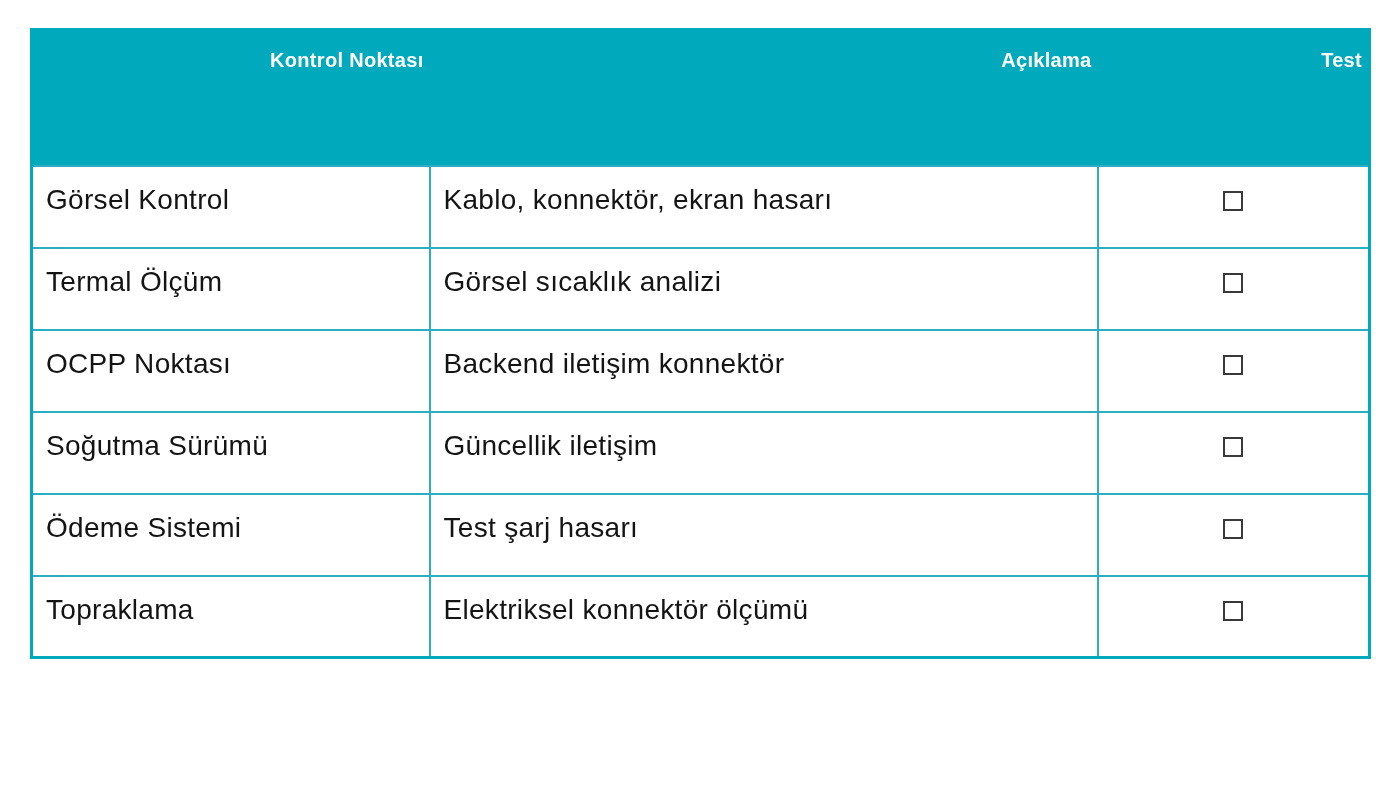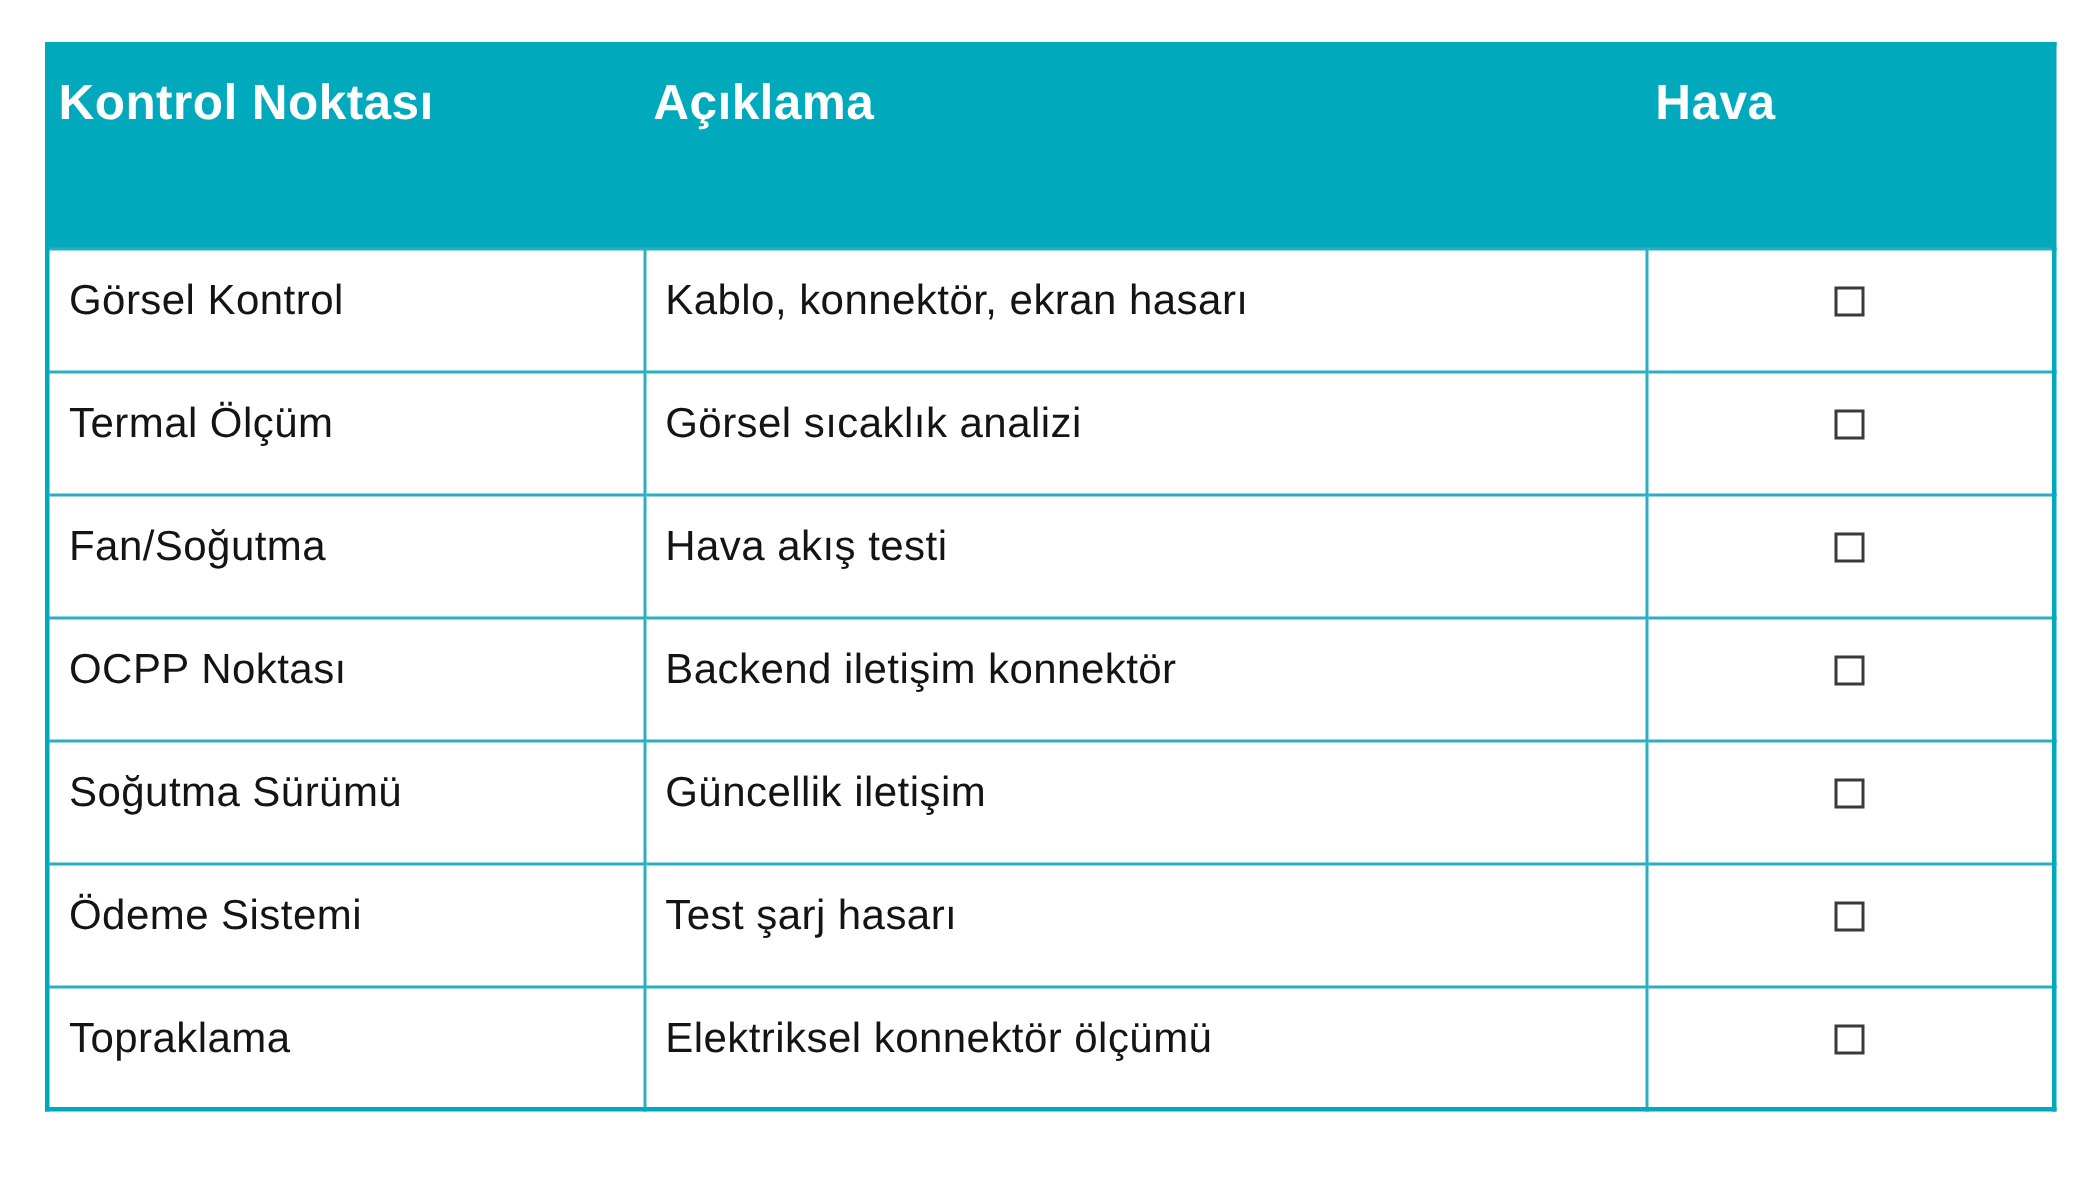--- a/index.html
+++ b/index.html
@@ -26,24 +26,24 @@
     table-layout: fixed;
     border: 3px solid #00a9bc;
   }
   col.c1 { width: 398px; }
   col.c2 { width: 668px; }
   col.c3 { width: 272px; }
 
   thead th {
     background: #00a9bc;
     color: #ffffff;
-    font-size: 33px;
+    font-size: 20px;
     font-weight: bold;
     letter-spacing: 0.3px;
-    text-align: left;
+    text-align: right;
     vertical-align: top;
     height: 136px;
     padding: 18px 6px 0 6px;
     border: none;
     box-sizing: border-box;
   }
   tbody td {
     border: 2px solid #2bafc0;
     background: #ffffff;
     color: #141414;
@@ -78,37 +78,32 @@
   <table class="checklist">
     <colgroup>
       <col class="c1">
       <col class="c2">
       <col class="c3">
     </colgroup>
     <thead>
       <tr>
         <th>Kontrol Noktası</th>
         <th>Açıklama</th>
-        <th>Hava</th>
+        <th>Test</th>
       </tr>
     </thead>
     <tbody>
       <tr>
         <td>Görsel Kontrol</td>
         <td>Kablo, konnektör, ekran hasarı</td>
         <td class="status-cell"><span class="checkbox"></span></td>
       </tr>
       <tr>
         <td>Termal Ölçüm</td>
         <td>Görsel sıcaklık analizi</td>
-        <td class="status-cell"><span class="checkbox"></span></td>
-      </tr>
-      <tr>
-        <td>Fan/Soğutma</td>
-        <td>Hava akış testi</td>
         <td class="status-cell"><span class="checkbox"></span></td>
       </tr>
       <tr>
         <td>OCPP Noktası</td>
         <td>Backend iletişim konnektör</td>
         <td class="status-cell"><span class="checkbox"></span></td>
       </tr>
       <tr>
         <td>Soğutma Sürümü</td>
         <td>Güncellik iletişim</td>

